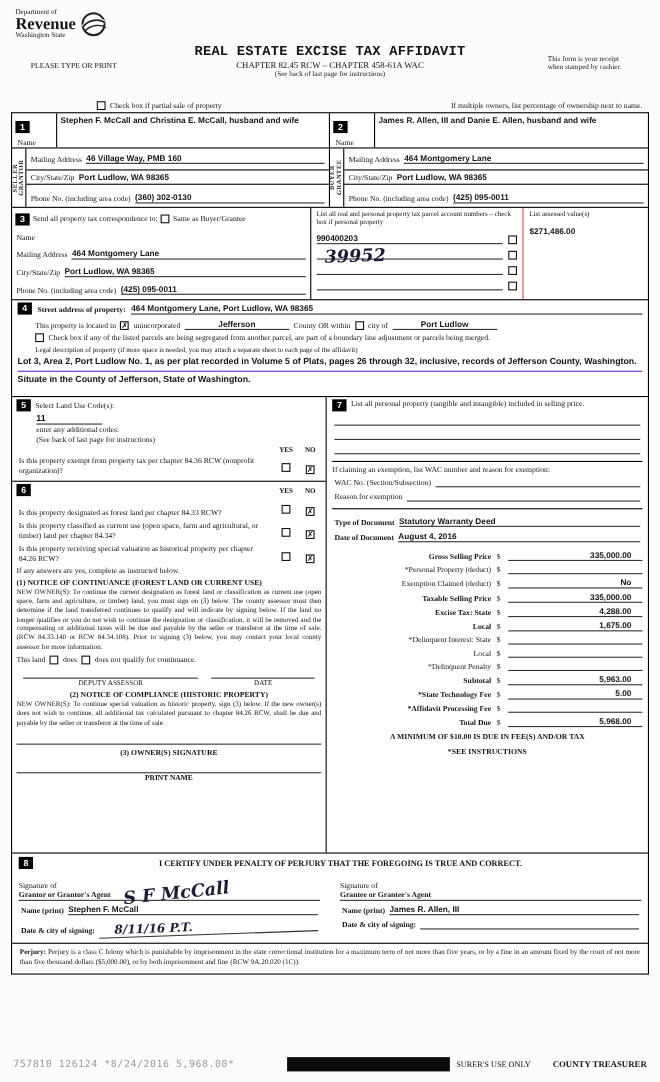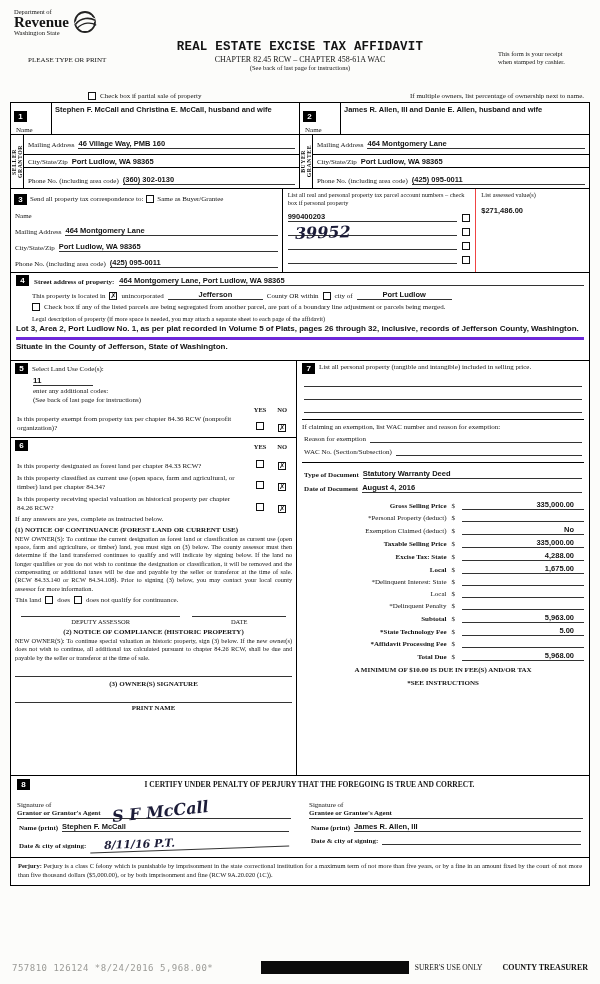--- a/index.html
+++ b/index.html
@@ -58,21 +58,21 @@
 .aval{margin-top:7px;}
 .hw-parcel{position:absolute;left:12px;top:34px;font-size:16px;transform:rotate(-2deg);}
 
 .sec4{border-bottom:1px solid #000;padding:2px 5px 0 5px;min-height:88px;}
 .s4-street{display:flex;align-items:flex-end;gap:5px;}
 .s4-located{display:flex;align-items:flex-end;gap:4px;margin:4px 0 3px 16px;font-size:7px;flex-wrap:wrap;}
 .ulc{border-bottom:1px solid #333;min-width:95px;text-align:center;}
 .s4-seg{display:flex;gap:4px;margin-left:16px;font-size:7px;align-items:center;}
 .s4-legal-lbl{font-size:6.3px;margin:4px 0 1px 16px;}
 .s4-legal{font-size:8px;line-height:1.35;margin:2px 0;}
-.s4-situate{font-size:8px;border-top:3px solid #6d28d9;padding:2px 0;}
+.s4-situate{font-size:8px;border-top:1px solid #6d28d9;padding:2px 0;}
 
 .cols{display:flex;border-bottom:1px solid #000;min-height:415px;}
 .colL{width:49.5%;border-right:1px solid #000;display:flex;flex-direction:column;}
 .colR{width:50.5%;}
 .sec5{border-bottom:1px solid #000;padding:2px 4px 3px 4px;}
 .s5-top{display:flex;gap:4px;align-items:center;}
 .code{margin:2px 0 1px 18px;width:60px;border-bottom:1px solid #333;font-size:8px;}
 .indent{margin-left:18px;margin-top:1px;}
 .ynhead{display:flex;justify-content:flex-end;gap:6px;font-size:6.5px;font-weight:bold;padding-right:2px;margin-top:2px;}
 .ynhead span{width:16px;text-align:center;}
@@ -374,25 +374,25 @@
         <div class="s7-top">
           <span class="secnum">7</span>
           <span class="lbl">List all personal property (tangible and intangible) included in selling price.</span>
         </div>
         <div class="blankline"></div>
         <div class="blankline"></div>
         <div class="blankline"></div>
         <div class="exempt-block">
           <div class="lbl">If claiming an exemption, list WAC number and reason for exemption:</div>
           <div class="frow wide">
+            <span class="lbl">WAC No. (Section/Subsection)</span>
+            <span class="ulf"></span>
+          </div>
+          <div class="frow wide">
             <span class="lbl">Reason for exemption</span>
-            <span class="ulf"></span>
-          </div>
-          <div class="frow wide">
-            <span class="lbl">WAC No. (Section/Subsection)</span>
             <span class="ulf"></span>
           </div>
         </div>
         <div class="docblock">
           <div class="frow wide">
             <span class="lbl b">Type of Document</span>
             <span class="val ulf">Statutory Warranty Deed</span>
           </div>
           <div class="frow wide">
             <span class="lbl b">Date of Document</span>

